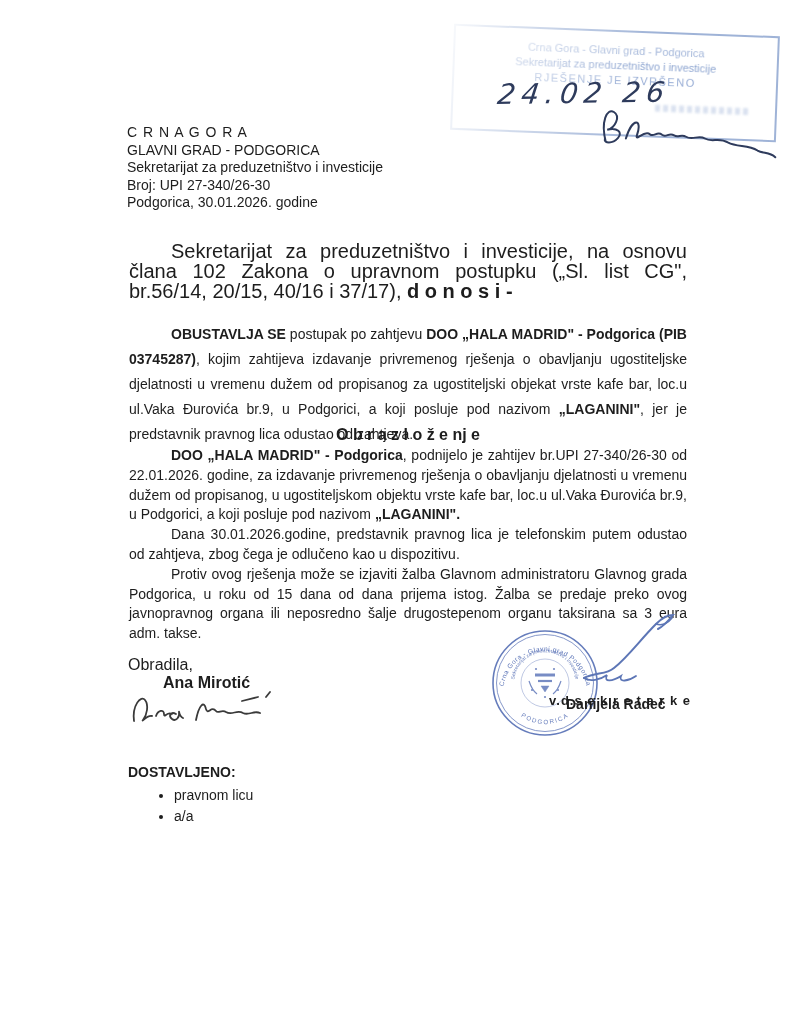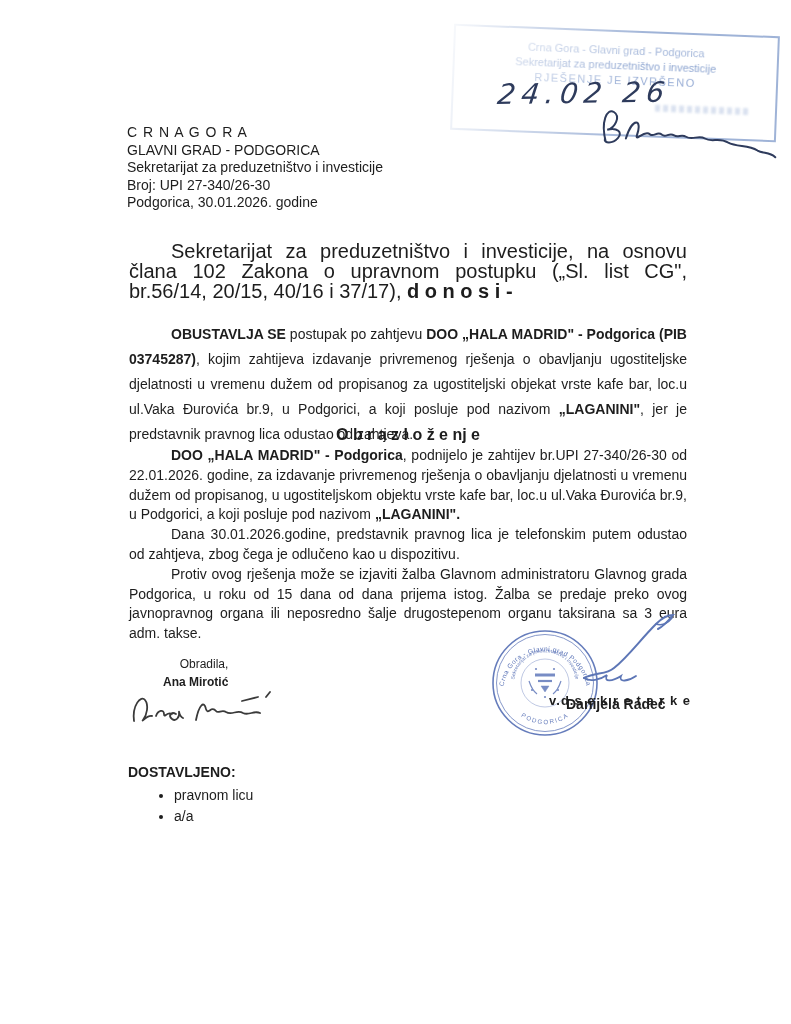--- a/index.html
+++ b/index.html
@@ -44,21 +44,21 @@
     text-align:center; font-weight:bold; font-size:14.5px; }
   .dispositive { position:absolute; left:129px; top:308px; width:558px;
     font-size:14px; line-height:25px; text-align:justify; text-indent:42px; }
   .rationale-heading { position:absolute; left:129px; top:418px; width:558px;
     text-align:center; font-weight:bold; font-size:16px;margin-top:8px; }
   .rationale { position:absolute; left:129px; top:446px; width:558px;
     font-size:14px; line-height:19.8px; text-align:justify; }
   .rationale p { margin:0; text-indent:42px; }
 
   
-  .prepared { position:absolute; left:128px; top:656px; font-size:12px; line-height:17.5px;text-align:right; }
+  .prepared { position:absolute; left:128px; top:656px; font-size:16px; line-height:17.5px; }
   .prepared .name { font-weight:bold;margin-left:35px; }
   .prepared-sig { position:absolute; left:126px; top:685px; }
 
   
   .round-stamp { position:absolute; left:488px; top:626px; filter:blur(0.35px); }
   .quill-sig { position:absolute; left:574px; top:612px; }
   .signer-name { position:absolute; left:566px; top:696px; font-weight:bold; font-size:14px; white-space:nowrap; }
   .signer-title { position:absolute; left:549px; top:693px; font-weight:bold; font-size:13px; letter-spacing:1px; white-space:nowrap; }
 
   

